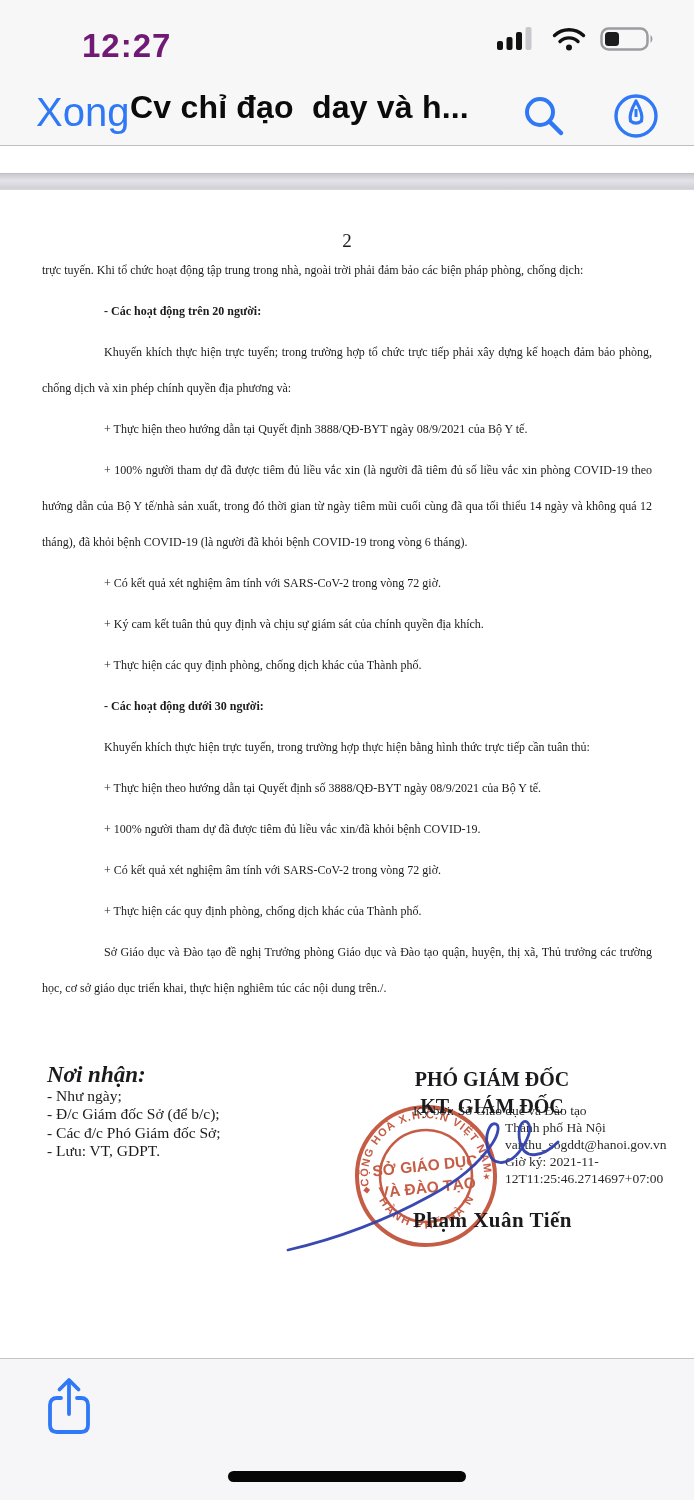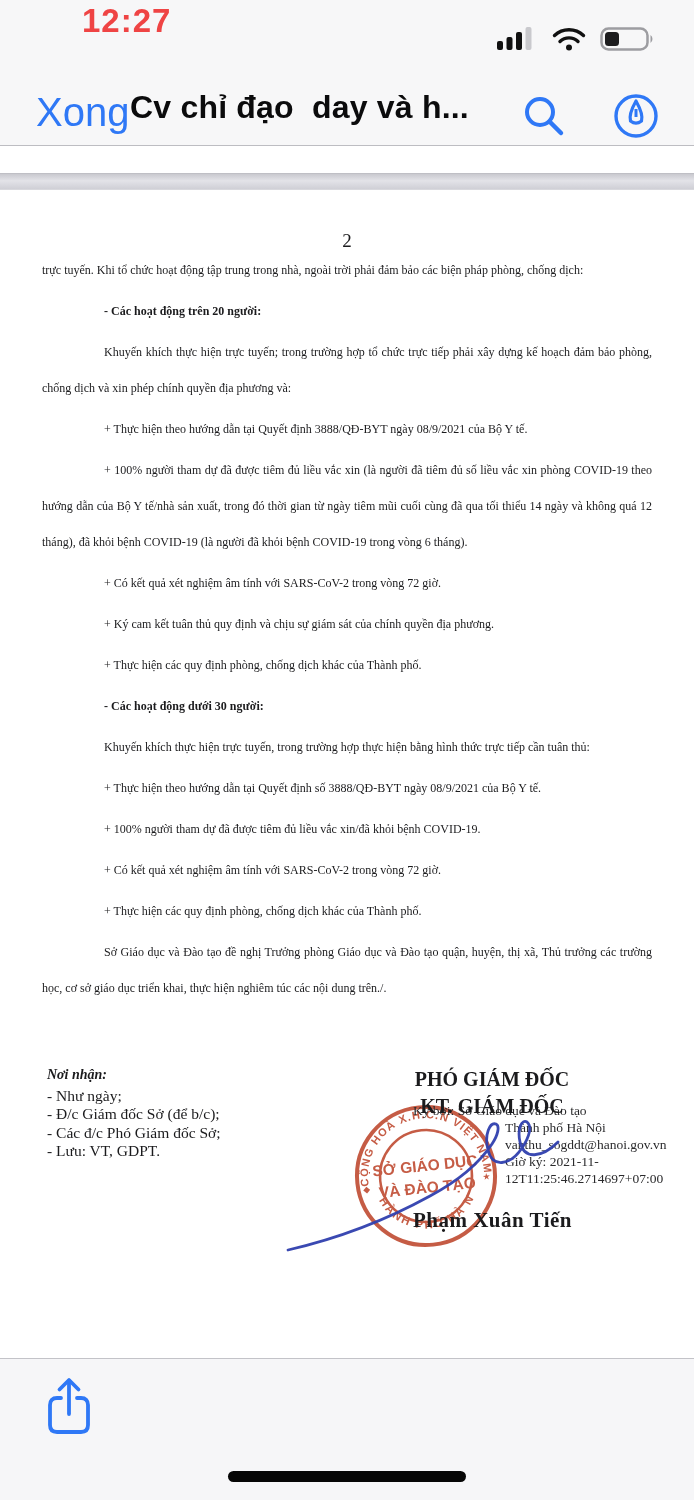--- a/index.html
+++ b/index.html
@@ -7,22 +7,22 @@
     width:694px;height:1500px;position:relative;overflow:hidden;
     background:#ffffff;font-family:"Liberation Sans",sans-serif;
     -webkit-font-smoothing:antialiased;
   }
   
   .chrome-top{
     position:absolute;top:0;left:0;width:694px;height:146px;
     background:#f7f7f8;border-bottom:1px solid #bdbdc2;box-sizing:border-box;
   }
   .time{
-    position:absolute;left:82px;top:2px;font-size:33px;font-weight:bold;
-    color:#ef4444;letter-spacing:1px;
+    position:absolute;left:82px;top:27px;font-size:33px;font-weight:bold;
+    color:#701a75;letter-spacing:1px;
   }
   .sb-icon{position:absolute;top:26px;}
   .cellular{left:497px;}
   .wifi{left:552px;}
   .battery{left:600px;top:27px;}
   .nav-done{
     position:absolute;left:36px;top:90px;font-size:40px;color:#2f78f6;
     background:none;border:none;padding:0;font-family:"Liberation Sans",sans-serif;
   }
   .nav-title{
@@ -44,21 +44,21 @@
     position:absolute;top:190px;left:0;width:694px;height:1168px;background:#ffffff;
     font-family:"Liberation Serif",serif;color:#1b1b1d;
   }
   .page-number{padding-top:40px;text-align:center;font-size:19px;}
   .doc-body{margin:0 42px 0 42px;font-size:12px;line-height:36px;text-align:justify;}
   .doc-body p{margin:0 0 5px 0;text-indent:62px;}
   .doc-body p.continued{text-indent:0;}
   .doc-body p.heading{font-weight:bold;}
   
   .recipients{position:absolute;left:47px;top:876px;font-size:15.5px;line-height:18.5px;}
-  .recipients-title{font-weight:bold;font-style:italic;font-size:14px;margin-bottom:2px;}
+  .recipients-title{font-weight:bold;font-style:italic;font-size:23px;margin-bottom:2px;}
   .authority{
     position:absolute;left:386px;top:876px;width:212px;text-align:center;
     font-weight:bold;font-size:20px;line-height:27px;z-index:3;
   }
   .digital-sig{
     position:absolute;left:505px;top:912px;font-size:13.5px;line-height:17px;
     color:#2a2a2c;z-index:2;white-space:nowrap;
   }
   .digital-sig div:first-child{margin-left:-92px;}
   .stamp{position:absolute;left:352px;top:912px;transform:rotate(-6deg);z-index:1;}
@@ -128,21 +128,21 @@
 <div class="page">
   <div class="page-number">2</div>
 
   <div class="doc-body">
       <p class="continued">trực tuyến. Khi tổ chức hoạt động tập trung trong nhà, ngoài trời phải đảm bảo các biện pháp phòng, chống dịch:</p>
       <p class="heading">- Các hoạt động trên 20 người:</p>
       <p class="body">Khuyến khích thực hiện trực tuyến; trong trường hợp tổ chức trực tiếp phải xây dựng kế hoạch đảm bảo phòng, chống dịch và xin phép chính quyền địa phương và:</p>
       <p class="body">+ Thực hiện theo hướng dẫn tại Quyết định 3888/QĐ-BYT ngày 08/9/2021 của Bộ Y tế.</p>
       <p class="body">+ 100% người tham dự đã được tiêm đủ liều vắc xin (là người đã tiêm đủ số liều vắc xin phòng COVID-19 theo hướng dẫn của Bộ Y tế/nhà sản xuất, trong đó thời gian từ ngày tiêm mũi cuối cùng đã qua tối thiểu 14 ngày và không quá 12 tháng), đã khỏi bệnh COVID-19 (là người đã khỏi bệnh COVID-19 trong vòng 6 tháng).</p>
       <p class="body">+ Có kết quả xét nghiệm âm tính với SARS-CoV-2 trong vòng 72 giờ.</p>
-      <p class="body">+ Ký cam kết tuân thủ quy định và chịu sự giám sát của chính quyền địa phương.</p>
+      <p class="body">+ Ký cam kết tuân thủ quy định và chịu sự giám sát của chính quyền địa khích.</p>
       <p class="body">+ Thực hiện các quy định phòng, chống dịch khác của Thành phố.</p>
       <p class="heading">- Các hoạt động dưới 30 người:</p>
       <p class="body">Khuyến khích thực hiện trực tuyến, trong trường hợp thực hiện bằng hình thức trực tiếp cần tuân thủ:</p>
       <p class="body">+ Thực hiện theo hướng dẫn tại Quyết định số 3888/QĐ-BYT ngày 08/9/2021 của Bộ Y tế.</p>
       <p class="body">+ 100% người tham dự đã được tiêm đủ liều vắc xin/đã khỏi bệnh COVID-19.</p>
       <p class="body">+ Có kết quả xét nghiệm âm tính với SARS-CoV-2 trong vòng 72 giờ.</p>
       <p class="body">+ Thực hiện các quy định phòng, chống dịch khác của Thành phố.</p>
       <p class="body">Sở Giáo dục và Đào tạo đề nghị Trưởng phòng Giáo dục và Đào tạo quận, huyện, thị xã, Thủ trưởng các trường học, cơ sở giáo dục triển khai, thực hiện nghiêm túc các nội dung trên./.</p>
     </div>
 

